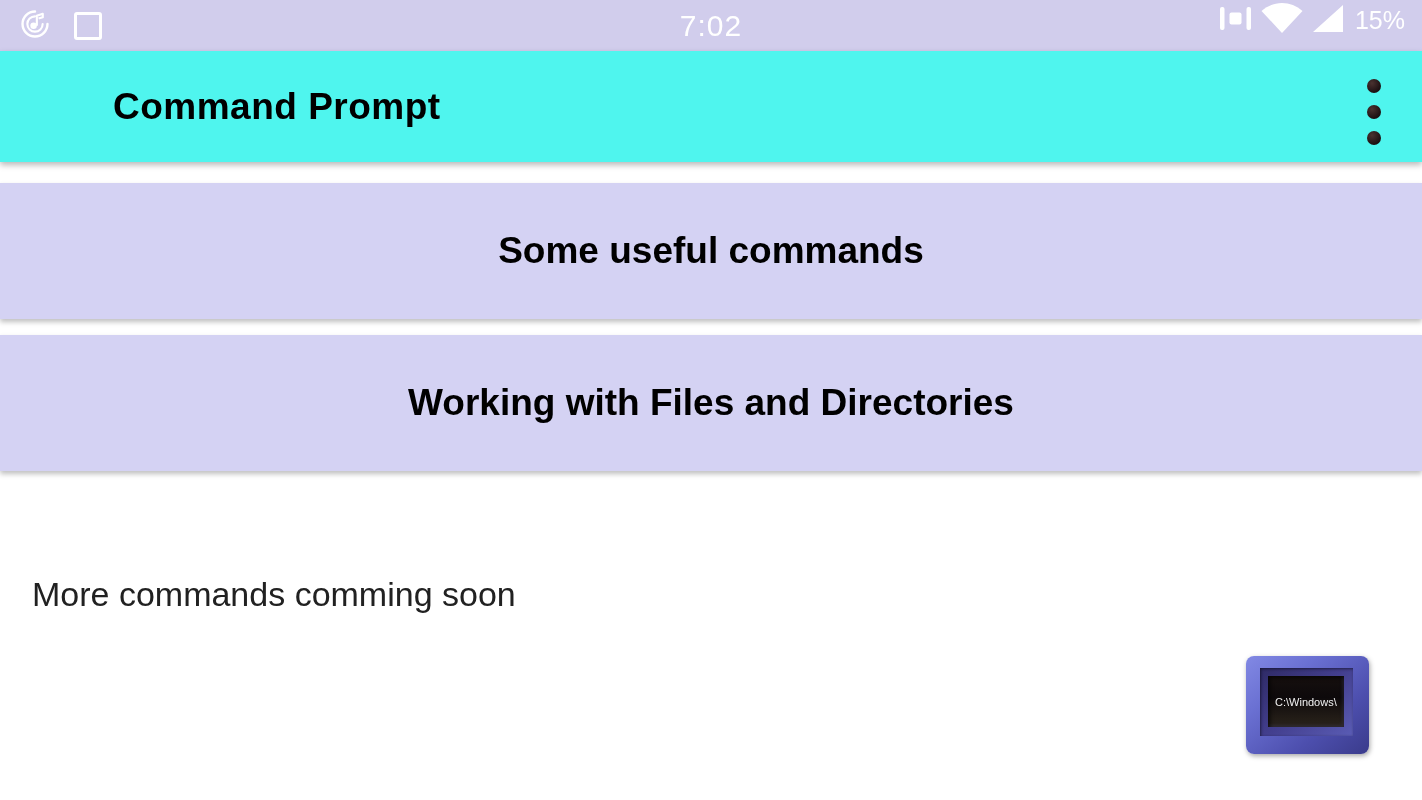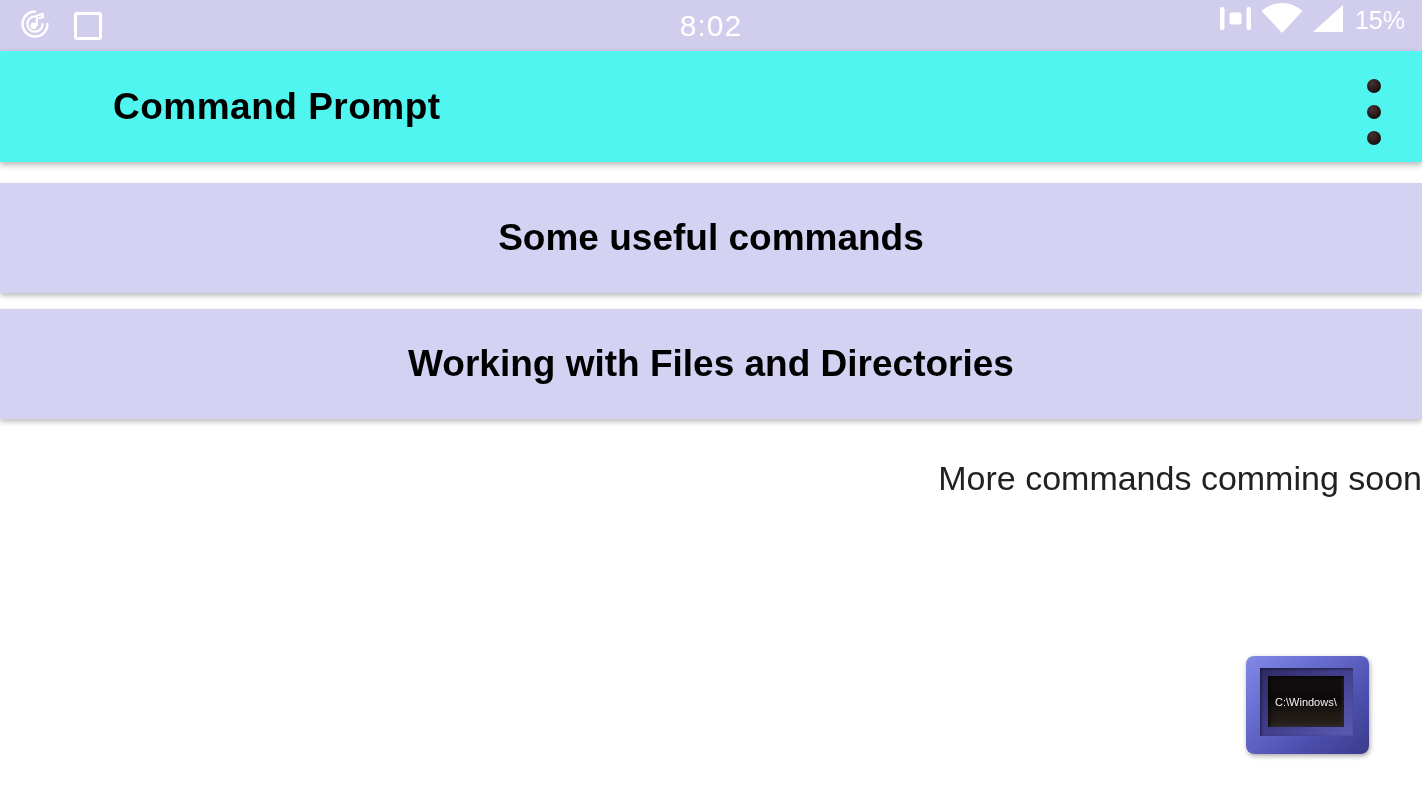--- a/index.html
+++ b/index.html
@@ -75,41 +75,42 @@
     cursor: pointer;
   }
   .overflow-menu .dot {
     width: 14px; height: 14px;
     border-radius: 50%;
     background: radial-gradient(circle at 35% 30%, #4a3230, #1c1012 70%);
   }
 
   
   .menu-btn {
-    height: 110px;
+    height: 136px;
     background: #d4d2f3;
     display: flex;
     align-items: center;
     justify-content: center;
     font-size: 37px;
     font-weight: bold;
     color: #000000;
     box-shadow: 0 3px 5px rgba(0,0,0,0.25);
     cursor: pointer;
   }
   .menu-btn.first { margin-top: 21px; }
   .menu-btn.second { margin-top: 16px; }
 
   
   .footer-note {
-    margin-top: 40px;
-    text-align: right;
+    margin-top: 104px;
+    text-align: left;
     font-size: 34px;
     font-weight: 400;
     color: #212121;
+    padding-left: 32px;
   }
 
   
   .cmd-icon {
     position: absolute;
     left: 1246px; top: 656px;
     width: 123px; height: 98px;
     border-radius: 8px;
     background: linear-gradient(140deg, #8289e4 0%, #6a70d2 30%, #4d4fae 68%, #3a3b8b 100%);
     box-shadow: 1px 2px 5px rgba(0,0,0,0.35);
@@ -145,21 +146,21 @@
       <svg width="34" height="34" viewBox="0 0 24 24" fill="none">
         <path d="M12 3.2a8.8 8.8 0 1 0 8.8 8.8" stroke="#ffffff" stroke-width="1.7" stroke-linecap="round"></path>
         <path d="M12 6.6a5.4 5.4 0 1 0 5.4 5.4" stroke="#ffffff" stroke-width="1.5" stroke-linecap="round"></path>
         <circle cx="11" cy="13.2" r="2.3" fill="#ffffff"></circle>
         <path d="M13.3 13.2V6.2l4.2-1.4v2.4l-3 1" stroke="#ffffff" stroke-width="1.5" fill="none" stroke-linejoin="round"></path>
       </svg>
     </span>
     <span class="icon-square"></span>
   </div>
 
-  <div class="sb-time">8:02</div>
+  <div class="sb-time">7:02</div>
 
   <div class="sb-right">
     <span>
       <svg width="31" height="27" viewBox="0 0 31 27" fill="#ffffff">
         <rect x="0" y="2" width="4.5" height="23" rx="2"></rect>
         <rect x="9.5" y="7.5" width="12" height="12" rx="2"></rect>
         <rect x="26.5" y="2" width="4.5" height="23" rx="2"></rect>
       </svg>
     </span>
     <span>

